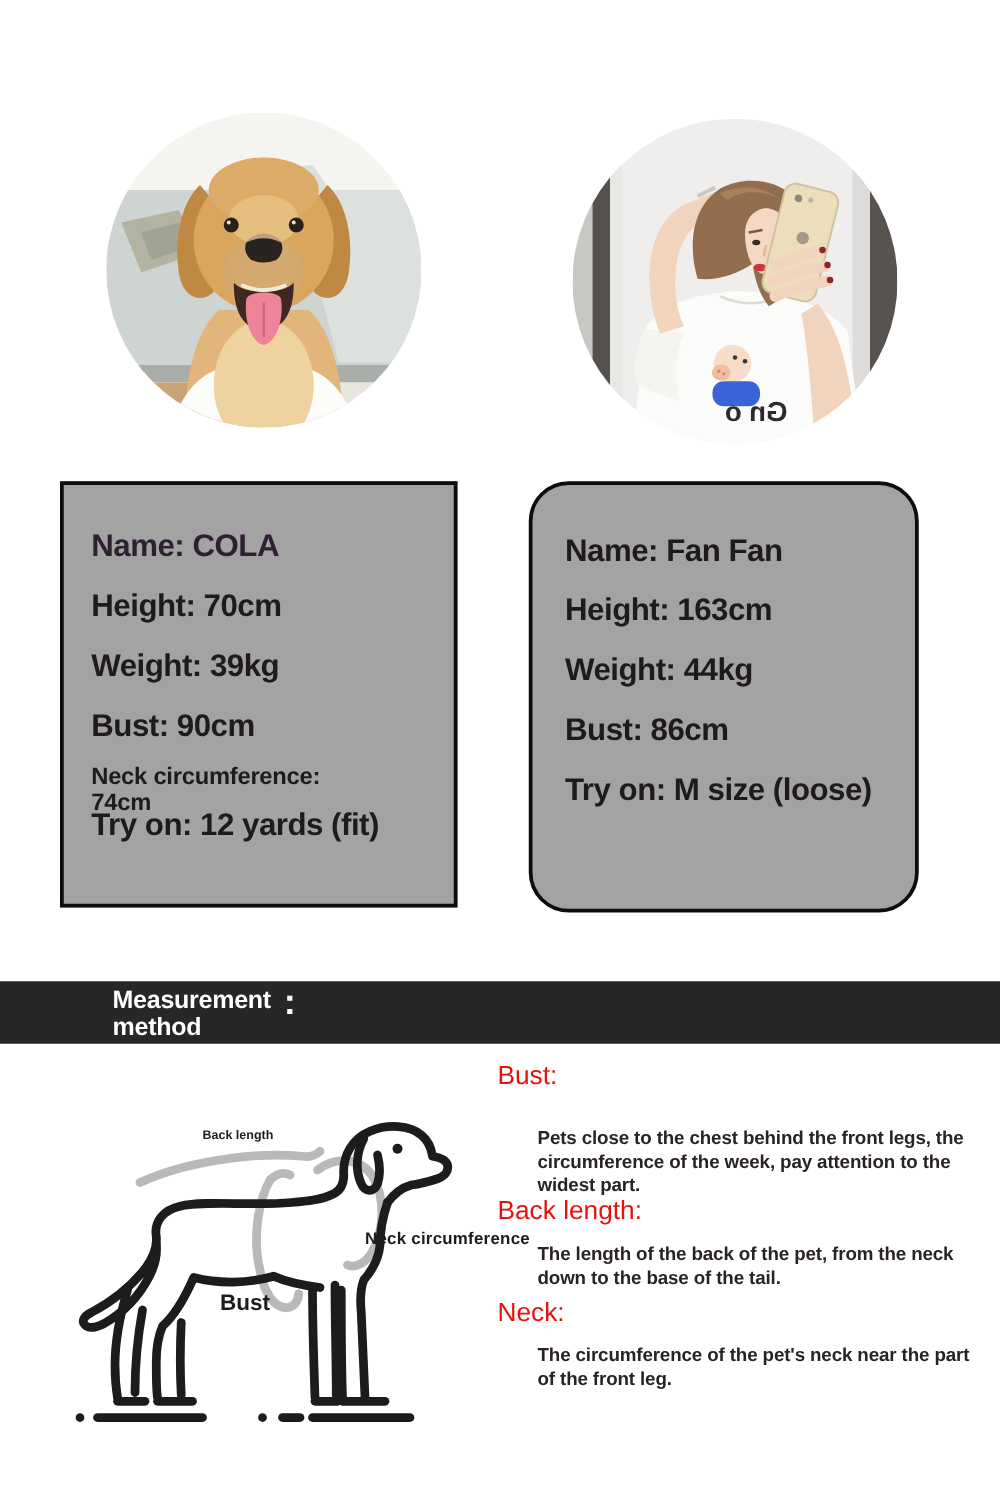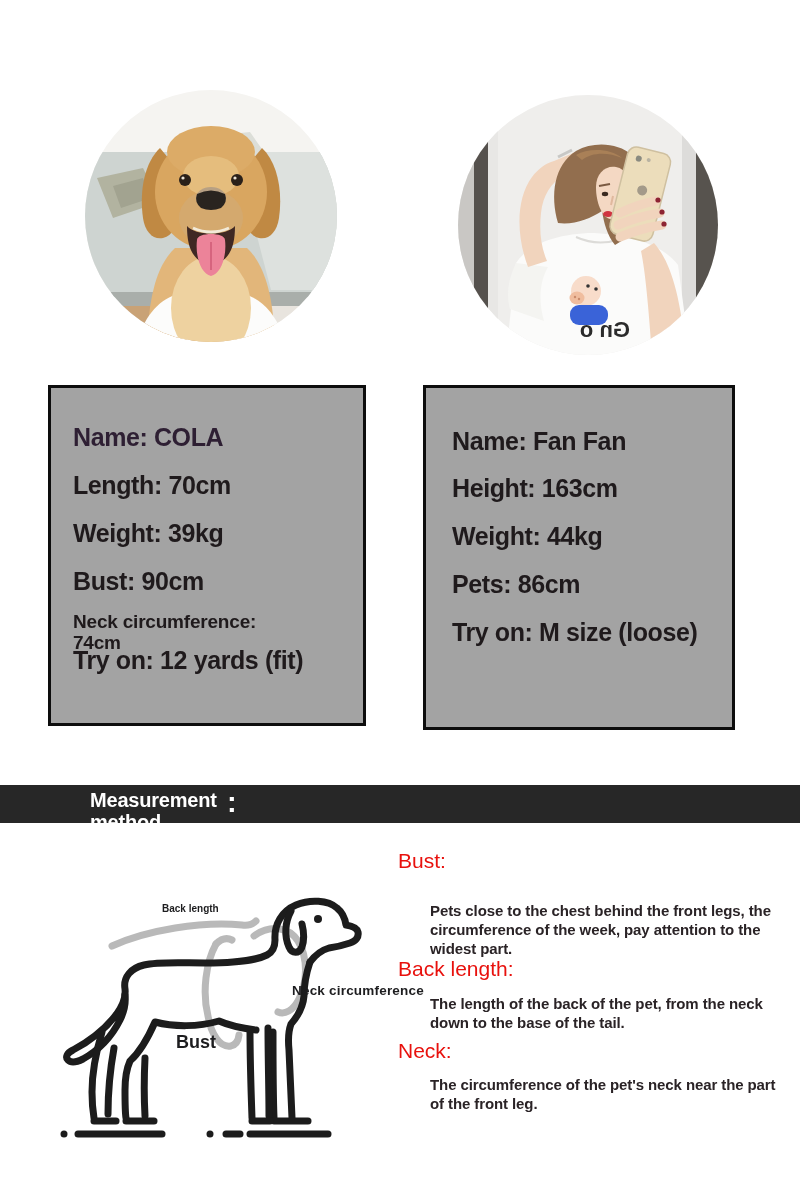--- a/index.html
+++ b/index.html
@@ -7,32 +7,32 @@
     position:relative;width:800px;height:1200px;background:#ffffff;overflow:hidden;
     font-family:"Liberation Sans", sans-serif;
   }
   .photo-circle{position:absolute;border-radius:50%;overflow:hidden;}
   .photo-circle svg{display:block;width:100%;height:100%;}
   #photo-pet{left:85px;top:90px;width:252px;height:252px;}
   #photo-model{left:458px;top:95px;width:260px;height:260px;}
 
   .info-card{position:absolute;border:3px solid #0d0d0d;background:#a3a3a3;box-sizing:border-box;}
   #card-pet{left:48px;top:385px;width:318px;height:341px;}
-  #card-model{left:423px;top:385px;width:312px;height:345px;}
+  #card-model{left:423px;top:385px;width:312px;height:345px;border-radius:32px;}
   .card-line{
     position:absolute;left:22px;right:10px;
     font-weight:bold;font-size:25px;color:#1f1a1c;letter-spacing:-0.4px;line-height:27px;
     white-space:nowrap;
   }
   .card-line.small{font-size:19px;line-height:21px;white-space:normal;width:215px;letter-spacing:-0.2px;}
   #card-pet .card-line{left:22px;}
   #card-model .card-line{left:26px;}
   .name-pet{color:#2e1f33;}
 
-  .banner{position:absolute;left:0;top:785px;width:800px;height:38px;background:#272727;}
+  .banner{position:absolute;left:0;top:785px;width:800px;height:50px;background:#272727;}
   .banner-title{
     position:absolute;left:90px;top:4px;width:150px;
     font-weight:bold;font-size:20px;line-height:22px;color:#ffffff;letter-spacing:-0.2px;
   }
   .banner-colon{
     position:absolute;left:227px;top:1px;
     font-weight:bold;font-size:29px;color:#ffffff;
   }
 
   .diagram-svg{position:absolute;left:42px;top:862px;width:340px;height:280px;}
@@ -152,32 +152,32 @@
       <circle cx="138" cy="194" r="1.8" fill="#333333"></circle>
       <rect x="112" y="210" width="38" height="20" rx="9" fill="#3a63d8"></rect>
       <g transform="translate(172,242) scale(-1,1)">
         <text x="0" y="0" font-family="Liberation Sans, sans-serif" font-weight="bold" font-size="22" fill="#2b2b2b">Gn o</text>
       </g>
     </svg>
   </div>
 
   <div class="info-card" id="card-pet">
     <div class="card-line name-pet" style="top:36px">Name: COLA</div>
-    <div class="card-line" style="top:84px">Length: 70cm</div>
+    <div class="card-line" style="top:84px">Height: 70cm</div>
     <div class="card-line" style="top:132px">Weight: 39kg</div>
     <div class="card-line" style="top:180px">Bust: 90cm</div>
     <div class="card-line small" style="top:223px">Neck circumference: 74cm</div>
     <div class="card-line" style="top:259px">Try on: 12 yards (fit)</div>
   </div>
 
   <div class="info-card" id="card-model">
     <div class="card-line" style="top:40px">Name: Fan Fan</div>
     <div class="card-line" style="top:87px">Height: 163cm</div>
     <div class="card-line" style="top:135px">Weight: 44kg</div>
-    <div class="card-line" style="top:183px">Pets: 86cm</div>
+    <div class="card-line" style="top:183px">Bust: 86cm</div>
     <div class="card-line" style="top:231px">Try on: M size (loose)</div>
   </div>
 
   <div class="banner">
     <div class="banner-title">Measurement method</div>
     <div class="banner-colon">:</div>
   </div>
 
   <svg class="diagram-svg" viewBox="0 0 340 280">
     <g fill="none" stroke="#b9b9b9" stroke-width="7" stroke-linecap="round" stroke-linejoin="round">

